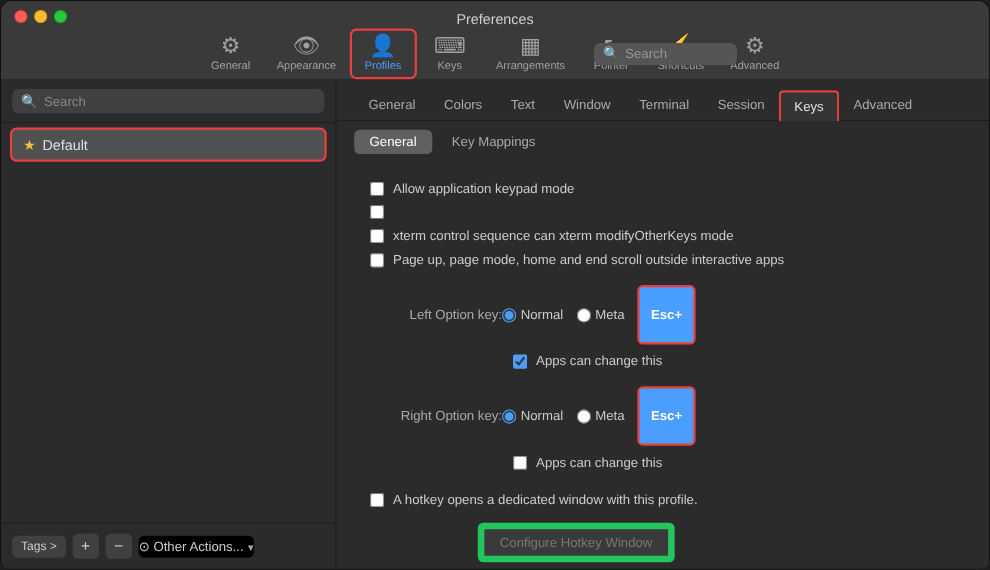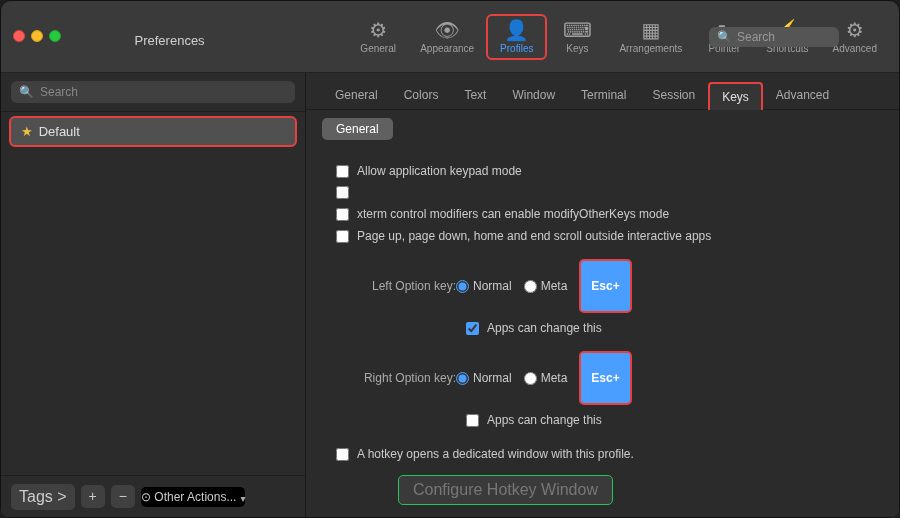--- a/index.html
+++ b/index.html
@@ -20,21 +20,21 @@
       display: flex;
       flex-direction: column;
       border: 1px solid #111;
     }
     
     .title-bar {
       background: #3a3a3a;
       height: 72px;
       border-radius: 10px 10px 0 0;
       display: flex;
-      flex-direction: row;
+      flex-direction: column;
       align-items: center;
       border-bottom: 1px solid #222;
       position: relative;
       flex-shrink: 0;
     }
     .title-bar-top {
       display: flex;
       align-items: center;
       width: 100%;
       height: 30px;
@@ -192,21 +192,21 @@
       display: flex;
       align-items: center;
       gap: 6px;
       height: 42px;
     }
     .tags-btn {
       background: #404040;
       border: none;
       border-radius: 5px;
       color: #ccc;
-      font-size: 16px;
+      font-size: 11px;
       padding: 4px 8px;
       cursor: pointer;
     }
     .footer-btn {
       background: #404040;
       border: none;
       border-radius: 5px;
       color: #ccc;
       font-size: 14px;
       padding: 2px 8px;
@@ -373,27 +373,27 @@
       font-size: 12px;
       color: #ccc;
     }
     
     .hotkey-section {
       margin-top: 20px;
     }
     .hotkey-configure {
       display: inline-block;
       background: #3a3a3a;
-      border: 1px solid #22c55e;
+      border: 6px solid #22c55e;
       border-radius: 5px;
       color: #777;
-      font-size: 16px;
+      font-size: 12px;
       padding: 5px 14px;
       cursor: pointer;
-      margin-left: 62px;
+      margin-left: 98px;
       margin-top: 6px;
     }
     
     ::-webkit-scrollbar { width: 6px; }
     ::-webkit-scrollbar-track { background: transparent; }
     ::-webkit-scrollbar-thumb { background: #555; border-radius: 3px; }
   </style>
 </head>
 <body>
 
@@ -483,38 +483,39 @@
         <div class="profile-tab">Text</div>
         <div class="profile-tab">Window</div>
         <div class="profile-tab">Terminal</div>
         <div class="profile-tab">Session</div>
         <div class="profile-tab active">Keys</div>
         <div class="profile-tab">Advanced</div>
       </div>
 
       <div class="sub-tabs">
         <div class="sub-tab active">General</div>
+        <div class="sub-tab">Key Mappings</div>
       </div>
 
       <div class="settings-area">
 
         <div class="checkbox-row">
           <input type="checkbox" id="allow-keypad" style="">
           <label class="checkbox-label" for="allow-keypad">Allow application keypad mode</label>
         </div>
         <div class="checkbox-row">
           <input type="checkbox" id="report-modifiers" style="">
         </div>
         <div class="checkbox-row">
           <input type="checkbox" id="xterm-control" style="">
-          <label class="checkbox-label" for="xterm-control">xterm control modifiers can enable modifyOtherKeys mode</label>
+          <label class="checkbox-label" for="xterm-control">xterm control sequence can xterm modifyOtherKeys mode</label>
         </div>
         <div class="checkbox-row">
           <input type="checkbox" id="page-scroll" style="">
-          <label class="checkbox-label" for="page-scroll">Page up, page down, home and end scroll outside interactive apps</label>
+          <label class="checkbox-label" for="page-scroll">Page up, page mode, home and end scroll outside interactive apps</label>
         </div>
 
         <div class="option-key-section">
           <div class="option-row">
             <span class="option-row-label">Left Option key:</span>
             <div class="radio-group">
               <div class="radio-option">
                 <input type="radio" name="left-opt" value="normal" checked="" style="">
                 <span class="radio-label">Normal</span>
               </div>

